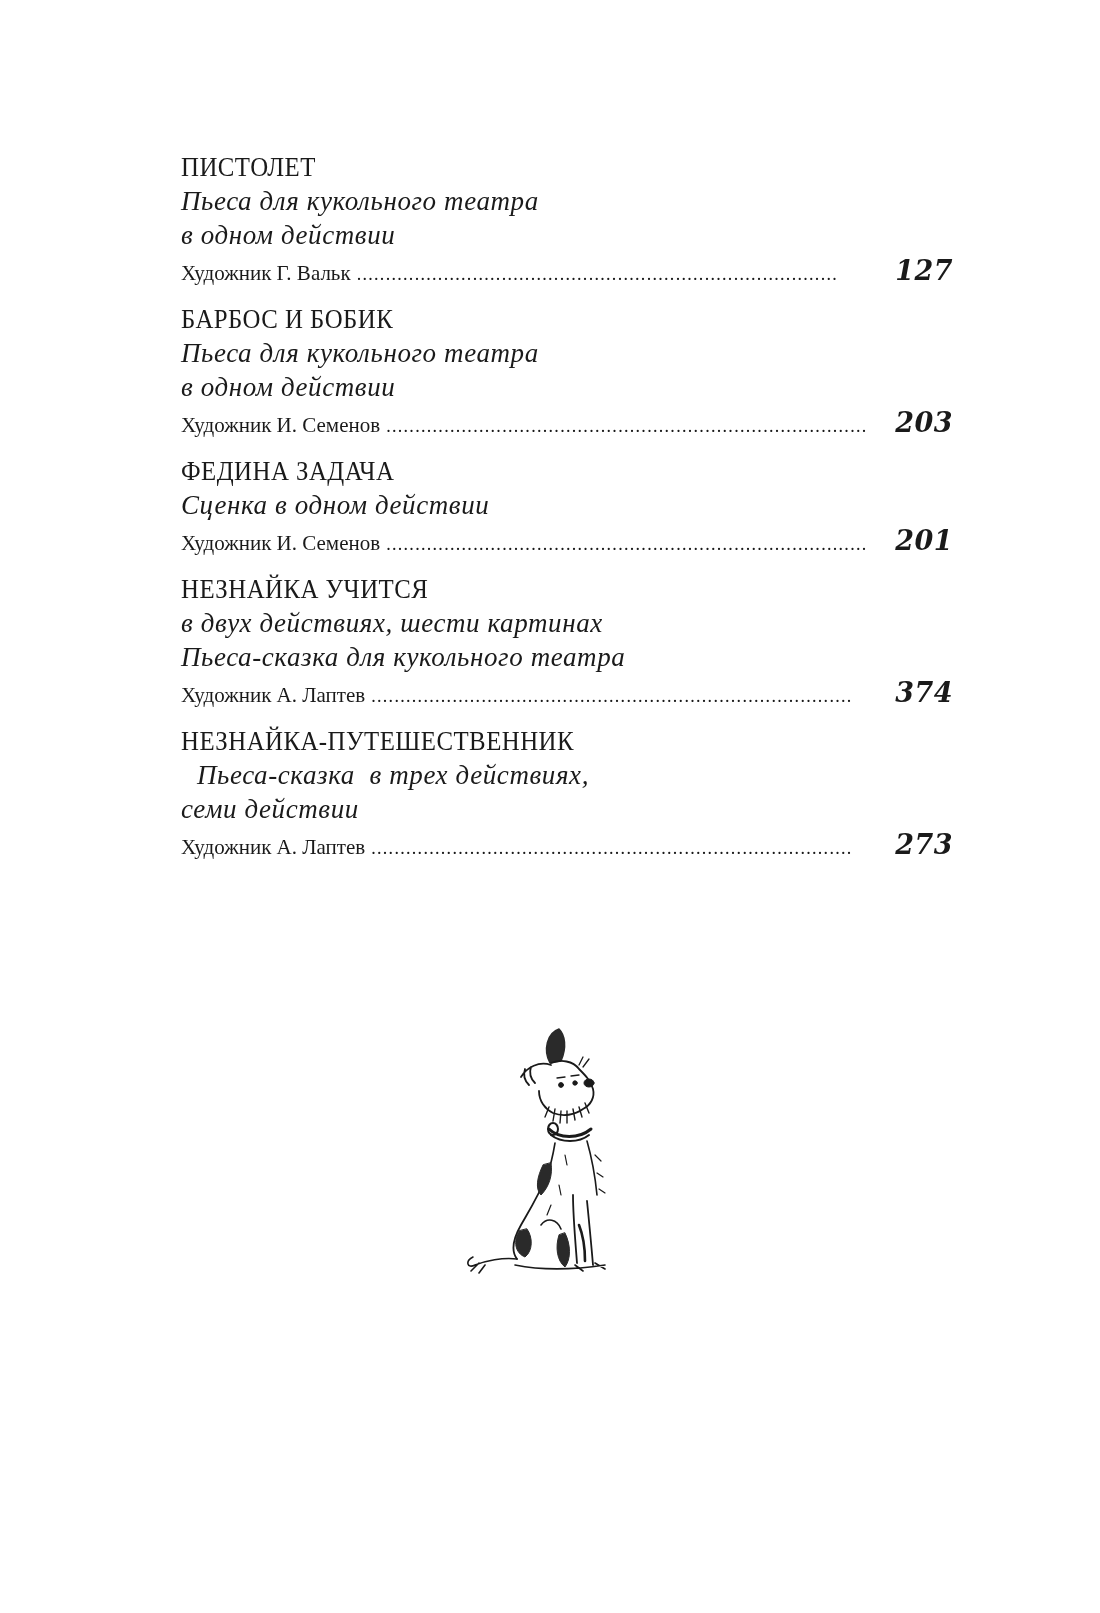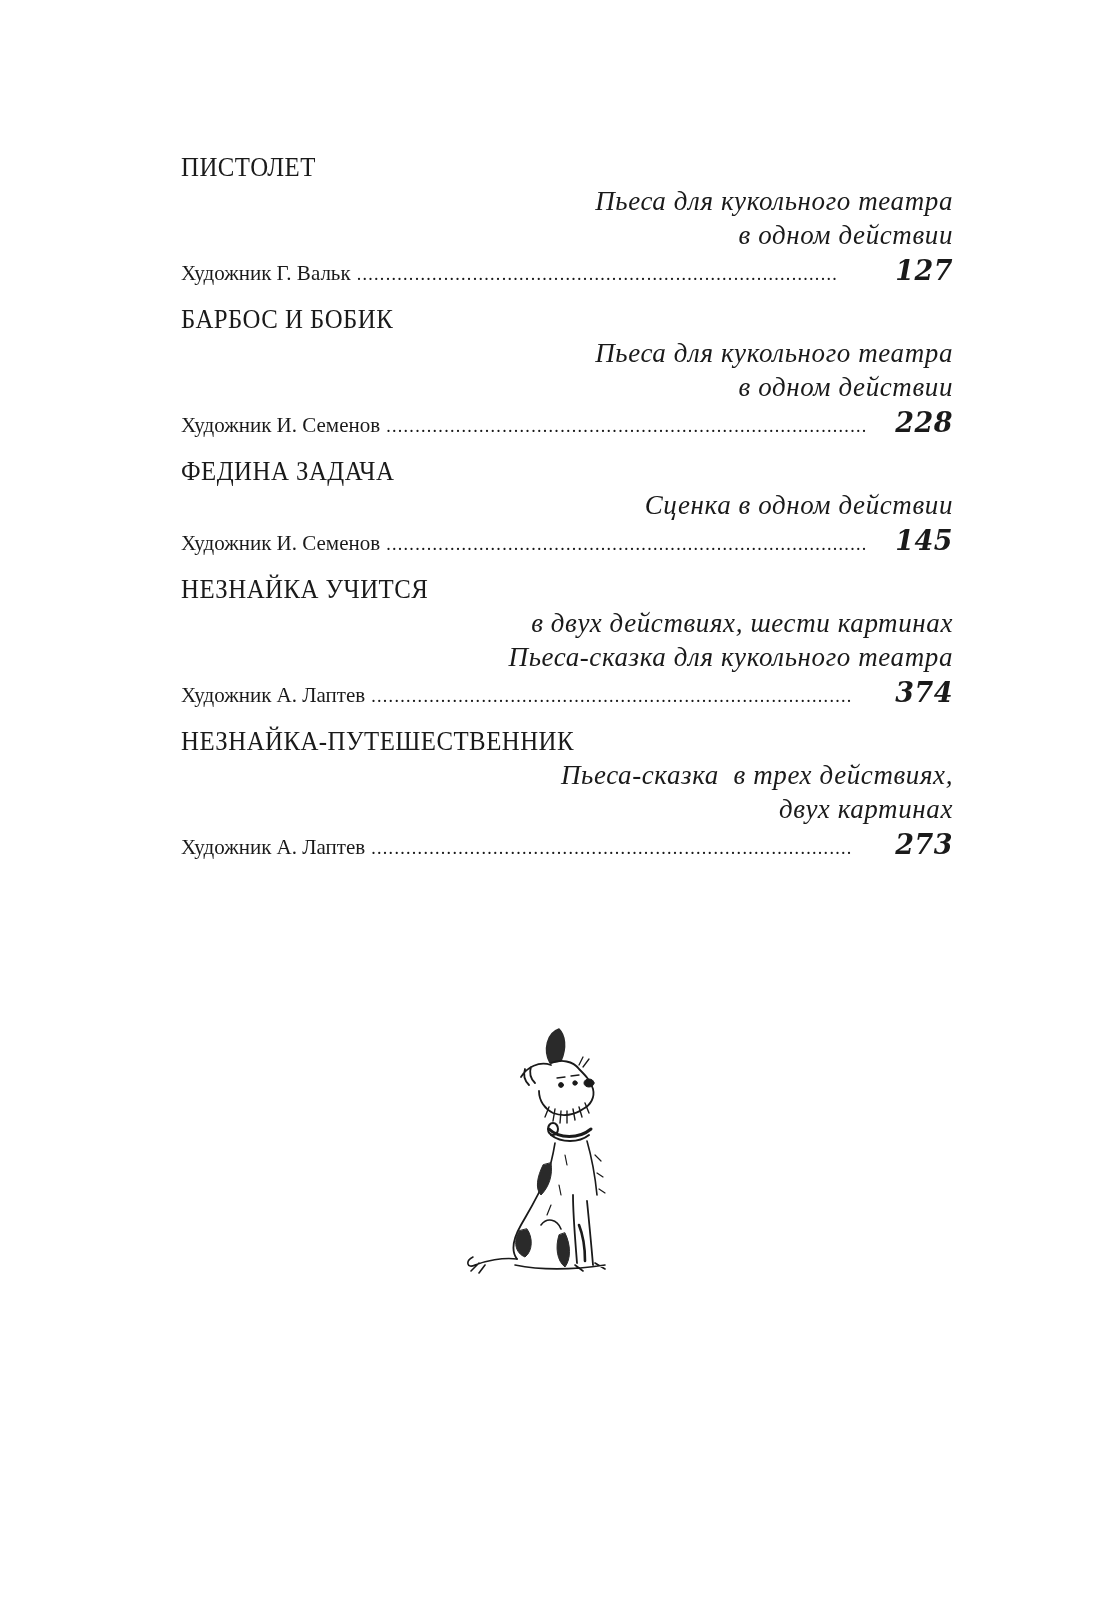--- a/index.html
+++ b/index.html
@@ -35,21 +35,20 @@
       white-space: nowrap;
     }
     .entry-subtitle {
       font-family: "Liberation Serif", "DejaVu Serif", serif;
       font-style: italic;
       font-size: 27px;
       line-height: 34px;
       letter-spacing: 0.6px;
       color: #1a1a1a;
       white-space: nowrap;
-      text-align: right;
     }
     .entry-artist-line {
       display: flex;
       align-items: baseline;
       font-family: "Liberation Serif", "DejaVu Serif", serif;
       font-size: 21px;
       line-height: 34px;
       color: #1a1a1a;
       margin-top: 2px;
     }
@@ -102,50 +101,50 @@
     </div>
   </div>
 
   <div class="entry">
     <div class="entry-title">БАРБОС И БОБИК</div>
     <div class="entry-subtitle">Пьеса для кукольного театра</div>
     <div class="entry-subtitle">в одном действии</div>
     <div class="entry-artist-line">
       <span class="artist">Художник И. Семенов</span>
       <span class="leader"></span>
-      <span class="page-num">228</span>
+      <span class="page-num">203</span>
     </div>
   </div>
 
   <div class="entry">
     <div class="entry-title">ФЕДИНА ЗАДАЧА</div>
     <div class="entry-subtitle">Сценка в одном действии</div>
     <div class="entry-artist-line">
       <span class="artist">Художник И. Семенов</span>
       <span class="leader"></span>
-      <span class="page-num">145</span>
+      <span class="page-num">201</span>
     </div>
   </div>
 
 
   <div class="entry">
     <div class="entry-title">НЕЗНАЙКА УЧИТСЯ</div>
     <div class="entry-subtitle">в двух действиях, шести картинах</div>
     <div class="entry-subtitle">Пьеса-сказка для кукольного театра</div>
     <div class="entry-artist-line">
       <span class="artist">Художник А. Лаптев</span>
       <span class="leader"></span>
       <span class="page-num">374</span>
     </div>
   </div>
 
   <div class="entry">
     <div class="entry-title">НЕЗНАЙКА-ПУТЕШЕСТВЕННИК</div>
     <div class="entry-subtitle" style="white-space: pre; margin-left: 16px;">Пьеса-сказка  в трех действиях,</div>
-    <div class="entry-subtitle">двух картинах</div>
+    <div class="entry-subtitle">семи действии</div>
     <div class="entry-artist-line">
       <span class="artist">Художник А. Лаптев</span>
       <span class="leader"></span>
       <span class="page-num">273</span>
     </div>
   </div>
 
 </div>
 
 <div class="illustration">

